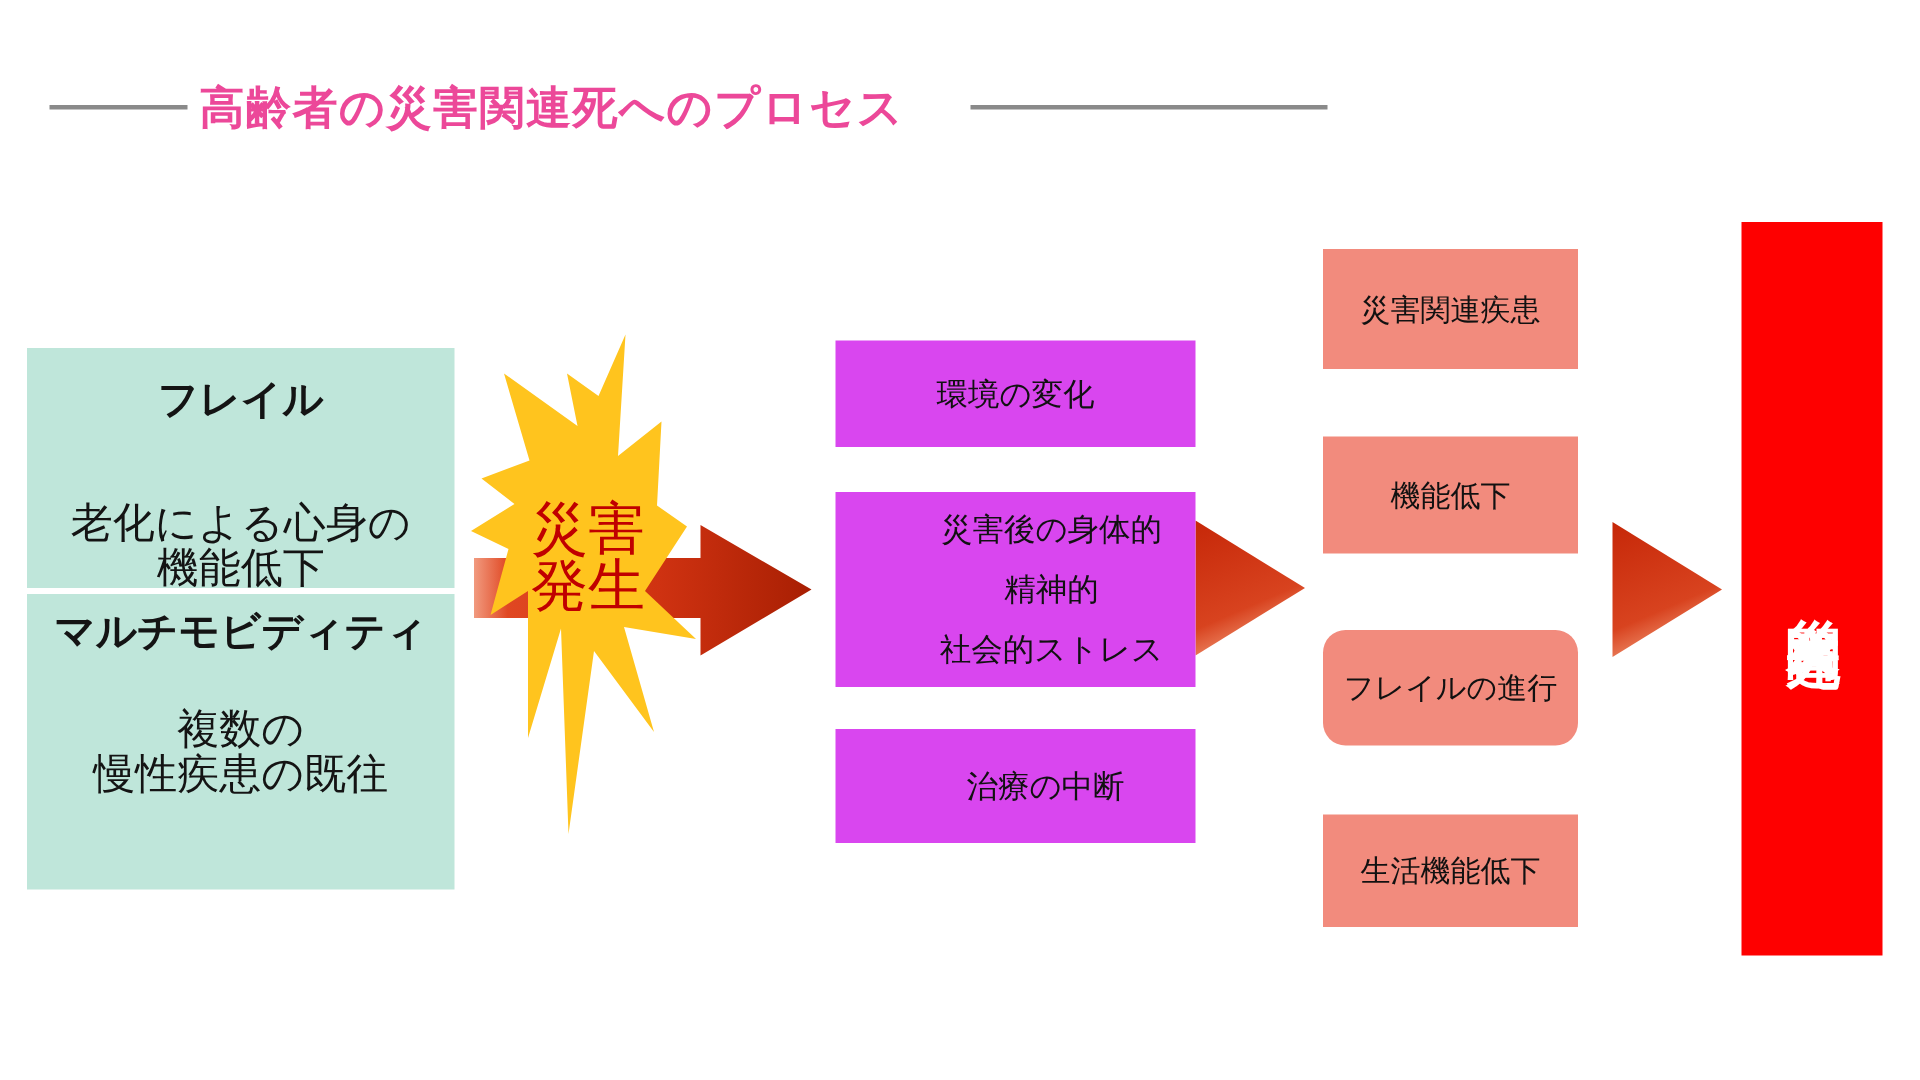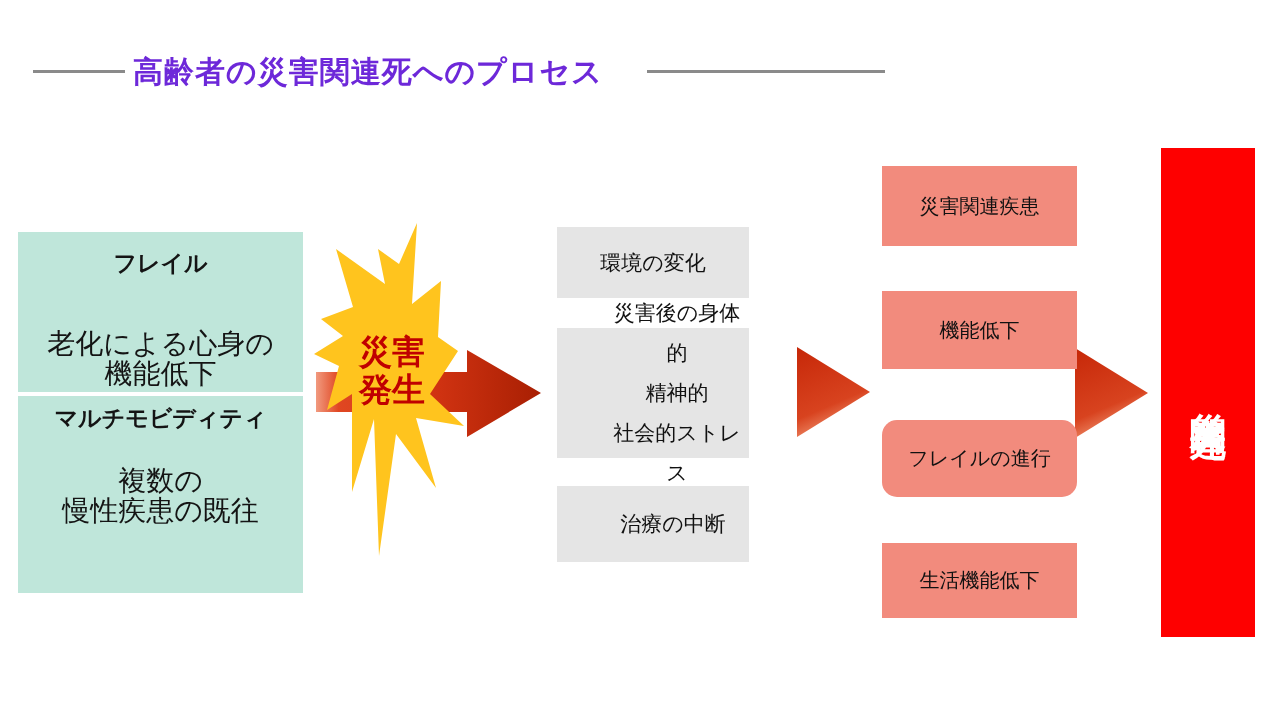--- a/index.html
+++ b/index.html
@@ -3,60 +3,60 @@
 <meta charset="utf-8">
 <style>
   html,body{margin:0;padding:0;background:#fff;}
   #stage{
     position:relative;width:1280px;height:720px;overflow:hidden;background:#ffffff;
     font-family:"DejaVu Sans","Liberation Sans",sans-serif;color:#111;
   }
   
   .title-text{
     position:absolute;left:133px;top:52px;font-size:30px;font-weight:bold;
-    letter-spacing:1px;color:#6d28d9;white-space:nowrap;
+    letter-spacing:1px;color:#ec4899;white-space:nowrap;
   }
   .rule{position:absolute;top:70px;height:3px;background:#8a8a8a;}
   .rule-left{left:33px;width:92px;}
   .rule-right{left:647px;width:238px;}
   
   .box{position:absolute;display:flex;flex-direction:column;align-items:center;
        justify-content:center;text-align:center;box-sizing:border-box;}
   
   .teal{background:#bfe6da;width:285px;left:18px;}
   .teal-1{top:232px;height:160px;justify-content:flex-start;padding-top:16px;}
   .teal-2{top:396px;height:197px;justify-content:flex-start;padding-top:7px;}
-  .teal .heading{font-size:23px;font-weight:bold;color:#141414;}
+  .teal .heading{font-size:27px;font-weight:bold;color:#141414;}
   .teal .body{font-size:28px;line-height:30px;color:#141414;}
   .teal-1 .body{margin-top:50px;}
   .teal-2 .body{margin-top:32px;}
   
-  .orange{background:#e5e5e5;width:192px;left:557px;font-size:21px;line-height:40px;}
+  .orange{background:#d946ef;width:240px;left:557px;font-size:21px;line-height:40px;}
   .orange-1{top:227px;height:71px;}
   .orange-2{top:328px;height:130px;padding-left:48px;}
   .orange-3{top:486px;height:76px;padding-left:40px;}
   
-  .salmon{background:#f28b7d;width:195px;left:882px;font-size:20px;}
+  .salmon{background:#f28b7d;width:170px;left:882px;font-size:20px;}
   .salmon-1{top:166px;height:80px;}
   .salmon-2{top:291px;height:78px;}
   .salmon-3{top:420px;height:77px;border-radius:15px;}
   .salmon-4{top:543px;height:75px;}
   
   .outcome-bar{
     position:absolute;left:1161px;top:148px;width:94px;height:489px;background:#fe0000;
     display:flex;align-items:center;justify-content:center;
   }
   .outcome-bar .vtext{
     writing-mode:vertical-rl;text-orientation:upright;
     color:#ffffff;font-size:36px;font-weight:bold;letter-spacing:4px;line-height:1;
   }
   
   .burst-label{
     position:absolute;left:330px;top:333px;width:124px;text-align:center;
-    font-size:33px;line-height:38px;font-weight:bold;color:#c00000;z-index:3;
+    font-size:38px;line-height:38px;font-weight:normal;color:#c00000;z-index:3;
   }
   
   #shape-layer{position:absolute;left:0;top:0;width:1280px;height:720px;z-index:1;}
   .box,.outcome-bar{z-index:2;}
   .line-block{display:block;}
 </style>
 </head>
 <body>
 
 <div id="stage">

